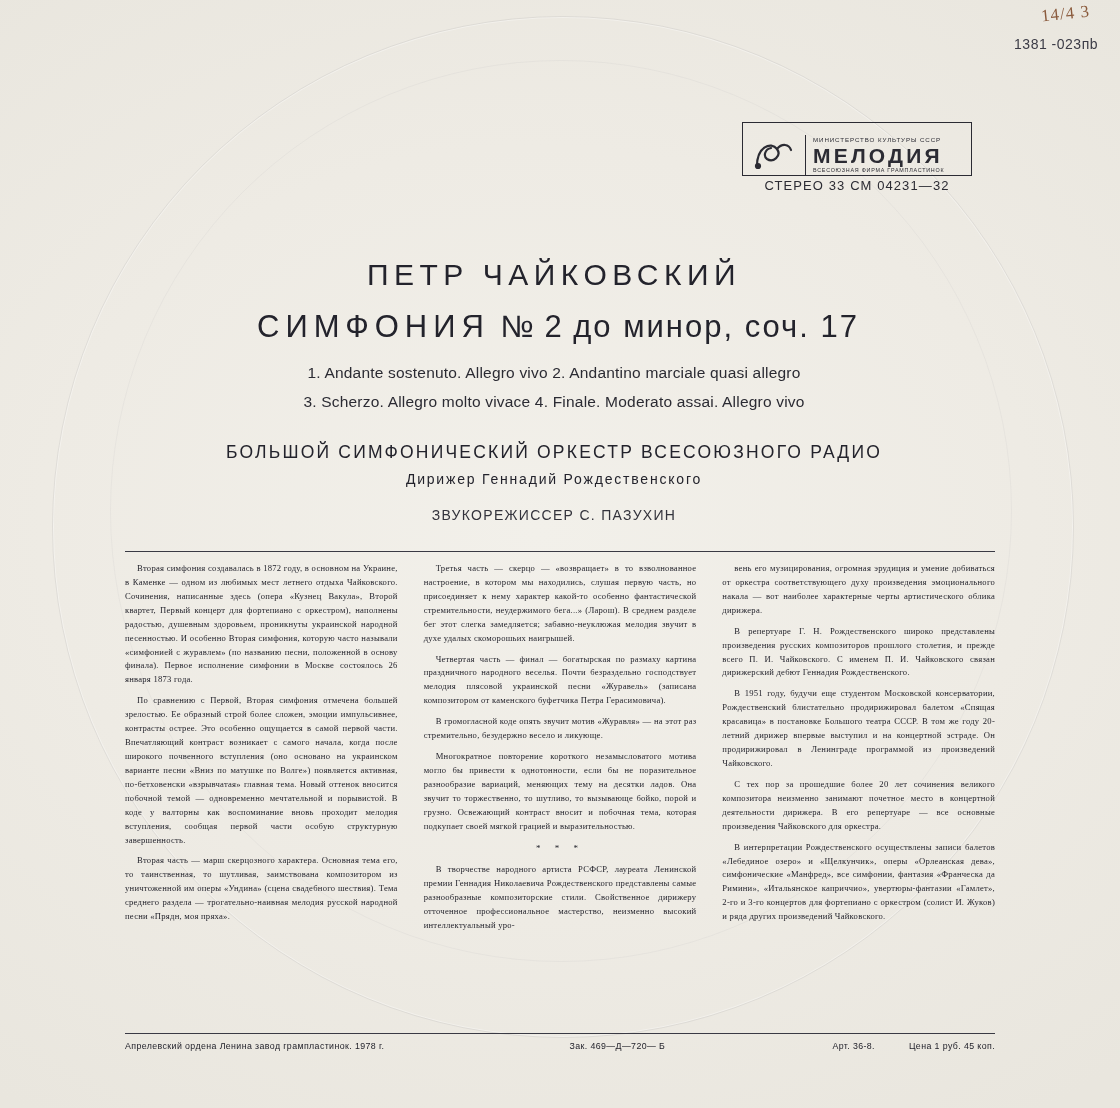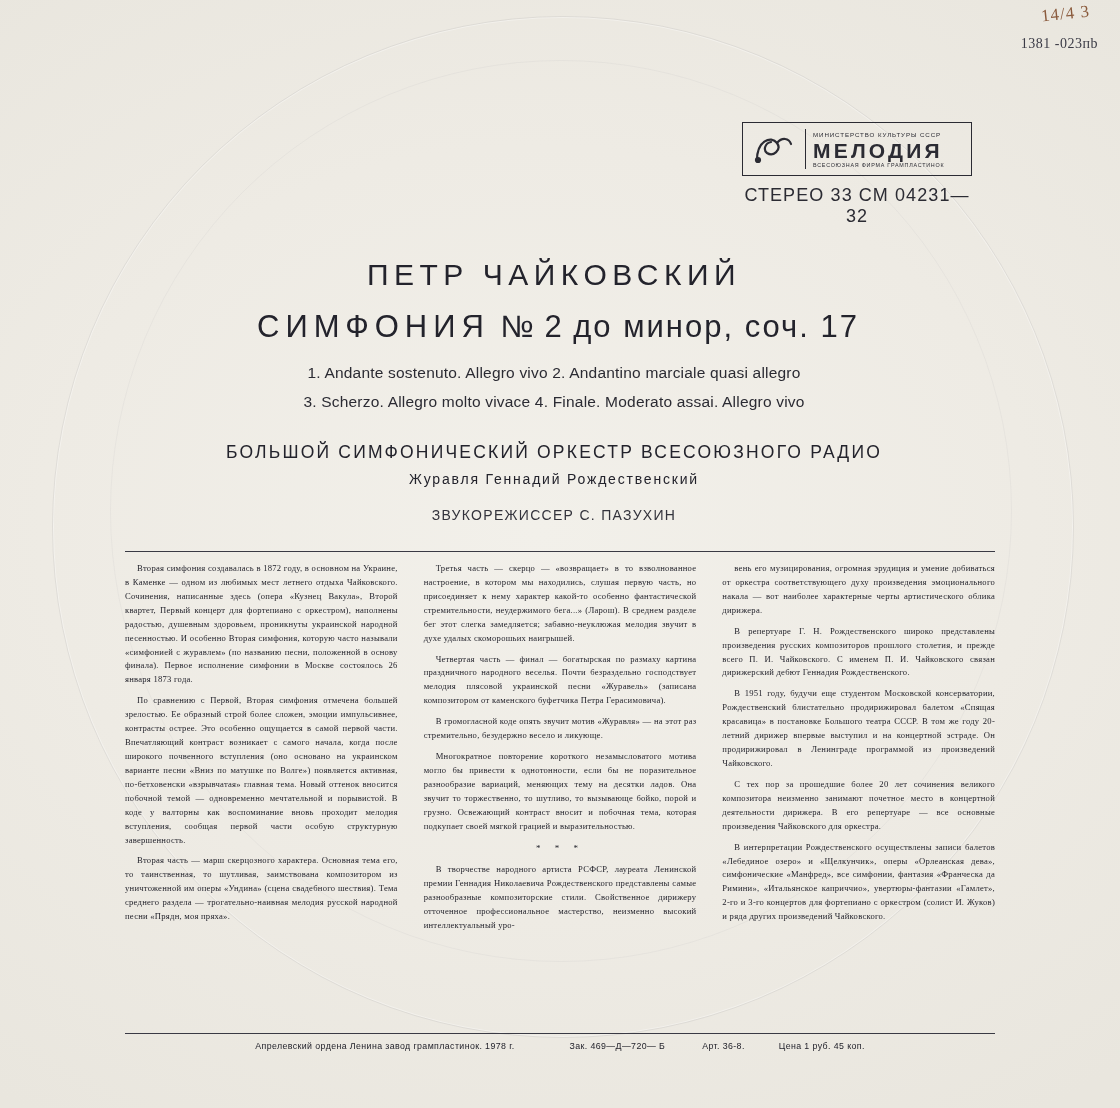--- a/index.html
+++ b/index.html
@@ -55,37 +55,37 @@
     font-family: "Liberation Serif", serif;
     font-size: 17px;
     color: #8a5a3c;
     letter-spacing: 1px;
     transform: rotate(-6deg);
   }
   .catalog-stamp {
     position: absolute;
     right: 22px;
     top: 36px;
-    font-family: Liberation Serif, serif;
+    font-family: Liberation Sans, sans-serif;
     font-size: 14px;
     color: #3b3b46;
     letter-spacing: 0.5px;
   }
 
   
   .logo-block {
     position: absolute;
     left: 742px;
     top: 122px;
     width: 230px;
   }
   .logo-frame {
     border: 1.5px solid #2b2b33;
     display: flex;
-    align-items: center;
+    align-items: flex-end;
     height: 52px;
     background: transparent;
   }
   .logo-mark {
     width: 62px;
     border-right: 1.5px solid #2b2b33;
     display: flex;
     align-items: center;
     justify-content: center;
   }
@@ -110,23 +110,23 @@
     line-height: 1;
     color: #2b2b33;
     margin: 1px 0 1px;
   }
   .logo-sub {
     font-size: 5.4px;
     letter-spacing: 0.75px;
     color: #2b2b33;
   }
   .stereo-line {
-    margin-top: 9px;
+    margin-top: 2px;
     text-align: center;
-    font-size: 18px;
+    font-size: 13px;
     letter-spacing: 1.1px;
     color: #2b2b33;
   }
 
   
   .titles {
     position: absolute;
     left: 0;
     right: 12px;
     top: 258px;
@@ -220,25 +220,24 @@
     font-size: 9px;
   }
 
   
   .footer {
     position: absolute;
     left: 125px;
     right: 125px;
     top: 1041px;
     display: flex;
-    justify-content: center;
+    justify-content: space-between;
     font-size: 8.8px;
     letter-spacing: 0.4px;
     color: #23232c;
-    gap: 37px;
   }
   .footer .f-mid { margin-left: 18px; }
   .footer .f-right { display: flex; gap: 34px; }
 </style>
 </head>
 <body>
 
 <div class="sleeve"></div>
 <div class="record-ghost"></div>
 <div class="record-ghost2"></div>
@@ -269,21 +268,21 @@
   <div class="work-title">
     <span class="big">СИМФОНИЯ</span>
     <span class="num">№ 2</span>
     <span>до минор, соч. 17</span>
   </div>
   <div class="movements">
     <div>1. Andante sostenuto. Allegro vivo 2. Andantino  marciale quasi allegro</div>
     <div>3. Scherzo. Allegro molto vivace 4. Finale. Moderato  assai. Allegro vivo</div>
   </div>
   <div class="performers">БОЛЬШОЙ СИМФОНИЧЕСКИЙ ОРКЕСТР ВСЕСОЮЗНОГО РАДИО</div>
-  <div class="conductor">Журавля Геннадий Рождественский</div>
+  <div class="conductor">Дирижер Геннадий Рождественского</div>
   <div class="engineer">ЗВУКОРЕЖИССЕР С. ПАЗУХИН</div>
 </div>
 
 <div class="rule top"></div>
 
 <div class="columns">
   <div class="col">
     <p>Вторая симфония создавалась в 1872 году, в основном на Украине, в Каменке — одном из любимых мест летнего отдыха Чайковского. Сочинения, написанные здесь (опера «Кузнец Вакула», Второй квартет, Первый концерт для фортепиано с оркестром), наполнены радостью, душевным здоровьем, проникнуты украинской народной песенностью. И особенно Вторая симфония, которую часто называли «симфонией с журавлем» (по названию песни, положенной в основу финала). Первое исполнение симфонии в Москве состоялось 26 января 1873 года.</p>
     <p>По сравнению с Первой, Вторая симфония отмечена большей зрелостью. Ее образный строй более сложен, эмоции импульсивнее, контрасты острее. Это особенно ощущается в самой первой части. Впечатляющий контраст возникает с самого начала, когда после широкого почвенного вступления (оно основано на украинском варианте песни «Вниз по матушке по Волге») появляется активная, по-бетховенски «взрывчатая» главная тема. Новый оттенок вносится побочной темой — одновременно мечтательной и порывистой. В коде у валторны как воспоминание вновь проходит мелодия вступления, сообщая первой части особую структурную завершенность.</p>
     <p>Вторая часть — марш скерцозного характера. Основная тема его, то таинственная, то шутливая, заимствована композитором из уничтоженной им оперы «Ундина» (сцена свадебного шествия). Тема среднего раздела — трогательно-наивная мелодия русской народной песни «Прядн, моя пряха».</p>

